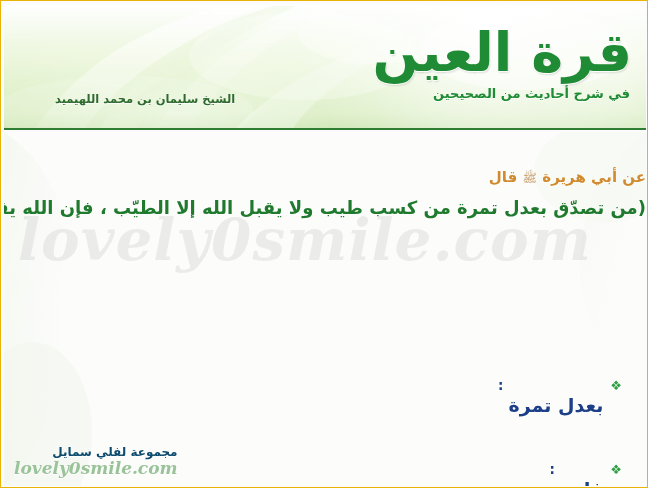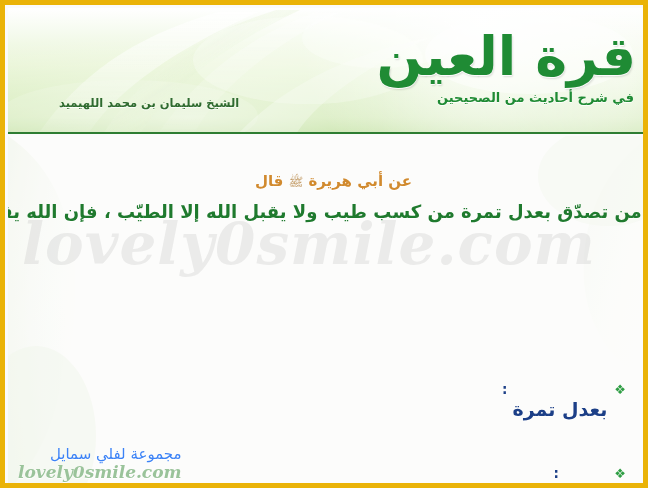--- a/index.html
+++ b/index.html
@@ -10,21 +10,21 @@
   body {
     font-family: "DejaVu Sans", "Liberation Sans", sans-serif;
   }
 
   .slide {
     position: relative;
     width: 648px;
     height: 488px;
     box-sizing: border-box;
     background: #fbfbfb;
-    border: 5px solid #eab308;
+    border: 1px solid #eab308;
     overflow: hidden;
   }
 
   
   .header {
     position: absolute;
     left: 3px;
     top: 3px;
     width: 642px;
     height: 126px;
@@ -140,21 +140,20 @@
     pointer-events: none;
     user-select: none;
   }
 
   
   .hadith-block {
     position: absolute;
     right: 0;
     left: 9px;
     top: 36px;
-    text-align: center;
     direction: rtl;
   }
   .narrator-line {
     font-size: 15px;
     font-weight: bold;
     color: #d18a2e;
     margin-bottom: 8px;
     white-space: nowrap;
     text-shadow: 0 1px 0 rgba(255,255,255,0.7);
   }
@@ -225,23 +224,23 @@
 
   
   .brand {
     position: absolute;
     left: 10px;
     bottom: 8px;
     direction: rtl;
     line-height: 1.12;
   }
   .brand-ar {
-    font-size: 15px;
-    font-weight: normal;
-    color: #3b82f6;
+    font-size: 12px;
+    font-weight: bold;
+    color: #0c4a6e;
     text-shadow: 0 1px 0 rgba(255,255,255,0.9);
     white-space: nowrap;
   }
   .brand-url {
     font-family: "DejaVu Serif", "Liberation Serif", serif;
     font-style: italic;
     font-weight: bold;
     font-size: 17px;
     color: #9ac39a;
     direction: ltr;

